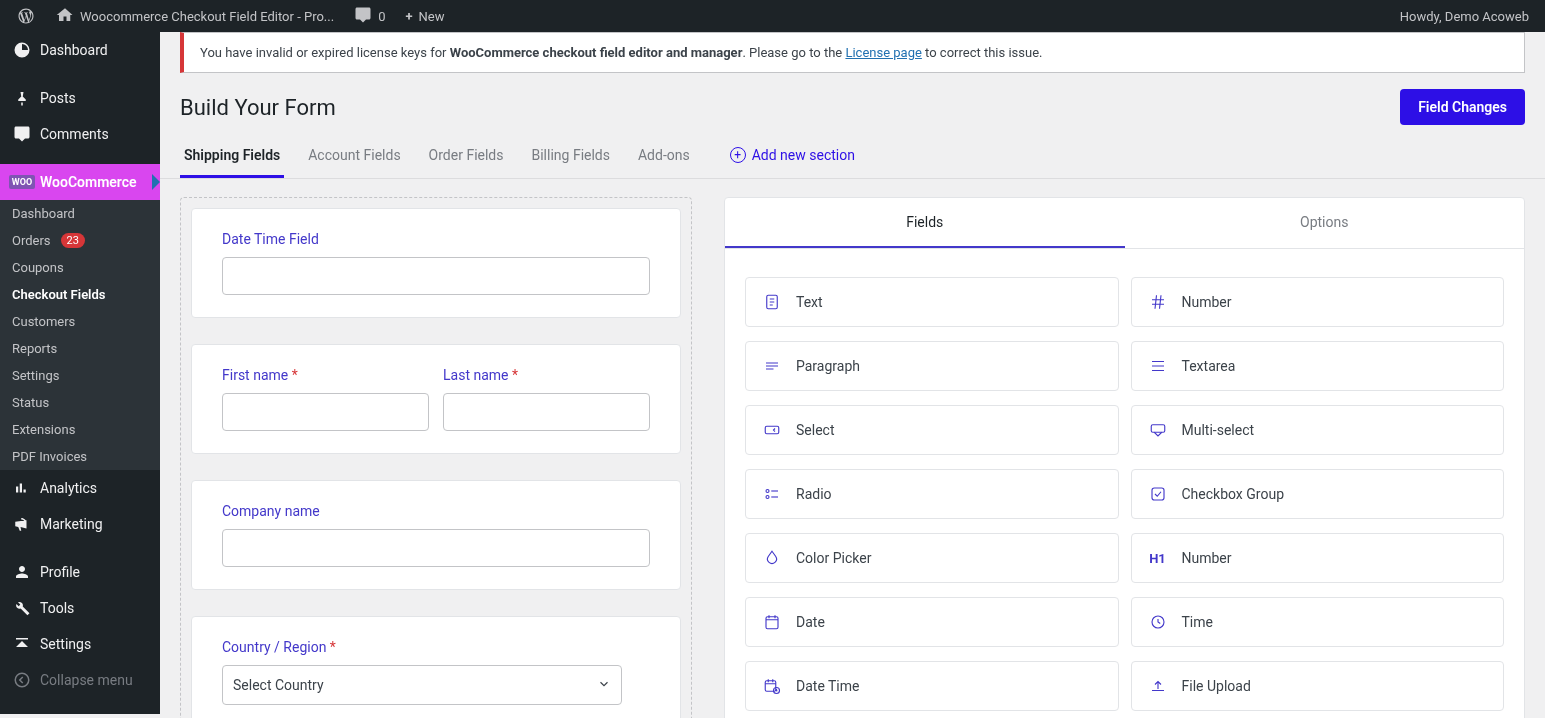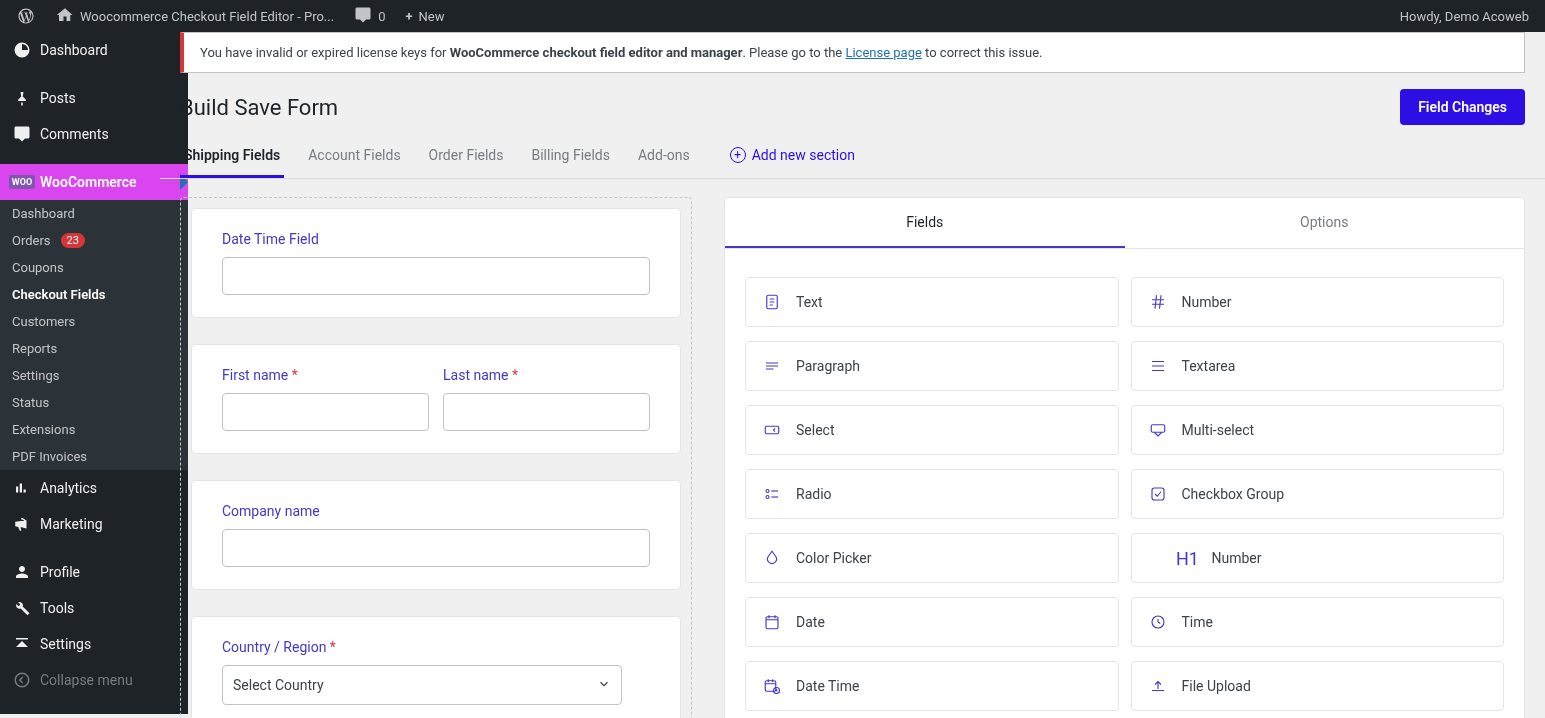--- a/index.html
+++ b/index.html
@@ -1,21 +1,21 @@
 <!DOCTYPE html>
 <html><head>
   <meta charset="utf-8">
   <style>
     * { margin: 0; padding: 0; box-sizing: border-box; font-family: -apple-system, BlinkMacSystemFont, "Segoe UI", Roboto, sans-serif; }
     body { background: #f0f0f1; width: 1545px; height: 718px; overflow: hidden; }
     .admin-bar { background: #1d2327; height: 32px; display: flex; align-items: center; color: #c3c4c7; font-size: 13px; padding: 0 8px; justify-content: space-between; }
     .admin-bar-left { display: flex; align-items: center; gap: 4px; }
     .admin-bar-item { display: flex; align-items: center; padding: 0 8px; cursor: pointer; gap: 6px; height: 32px; }
     .wp-logo { width: 20px; height: 20px; display: flex; align-items: center; justify-content: center; }
-    .sidebar { width: 188px; background: #1d2327; position: absolute; top: 32px; bottom: 4px; left: 0; color: #fff; font-size: 14px; }
+    .sidebar { width: 160px; background: #1d2327; position: absolute; top: 32px; bottom: 4px; left: 0; color: #fff; font-size: 14px; }
     .sidebar-item { padding: 8px 12px; display: flex; align-items: center; gap: 8px; cursor: pointer; color: #f0f0f1; }
     .sidebar-item.active { background: #d946ef; color: #fff; position: relative; }
     .sidebar-item.active::after { content: ""; position: absolute; right: -8px; top: 50%; margin-top: -8px; border: 8px solid transparent; border-left-color: #2271b1; }
     .sidebar-sub { background: #2c3338; }
     .sidebar-sub-item { padding: 6px 12px; cursor: pointer; color: #c3c4c7; font-size: 13px; display: flex; align-items: center; gap: 6px; }
     .sidebar-sub-item.active { color: #fff; font-weight: 600; }
     .sidebar-icon { width: 20px; height: 20px; display: flex; align-items: center; justify-content: center; flex-shrink: 0; }
     .sidebar-separator { height: 12px; }
     .badge { background: #d63638; color: #fff; border-radius: 10px; font-size: 11px; padding: 1px 6px; margin-left: 4px; }
     .content { position: absolute; left: 160px; top: 32px; right: 0; bottom: 0; overflow-y: auto; }
@@ -202,21 +202,21 @@
     <span>Collapse menu</span>
   </div>
 </div>
 
 <div class="content">
   <div class="notice">
     <span>You have invalid or expired license keys for </span><strong>WooCommerce checkout field editor and manager</strong><span>. Please go to the </span><a href="#">License page</a><span> to correct this issue.</span>
   </div>
 
   <div class="header-row">
-    <h1 class="page-title">Build Save Form</h1>
+    <h1 class="page-title">Build Your Form</h1>
     <button class="btn-primary">Field Changes</button>
   </div>
 
   <div class="tabs-row">
     <div class="tab active">Shipping Fields</div>
     <div class="tab">Account Fields</div>
     <div class="tab">Order Fields</div>
     <div class="tab">Billing Fields</div>
     <div class="tab">Add-ons</div>
     <div class="add-section">
@@ -337,21 +337,21 @@
           </div>
         <div class="field-type">
             <span class="field-type-icon">
               <svg width="18" height="18" viewBox="0 0 24 24" fill="none" stroke="currentColor" stroke-width="1.5">
                 <path d="M12 3l5 7a6 6 0 11-10 0l5-7z"></path>
               </svg>
             </span>
             <span>Color Picker</span>
           </div>
         <div class="field-type">
-            <span class="field-type-icon" style="font-weight:400;font-size:18px;margin-left:30px;">H1</span>
+            <span class="field-type-icon" style="font-weight:700;font-size:13px;">H1</span>
             <span>Number</span>
           </div>
         <div class="field-type">
             <span class="field-type-icon">
               <svg width="18" height="18" viewBox="0 0 24 24" fill="none" stroke="currentColor" stroke-width="1.5">
                 <rect x="4" y="5" width="16" height="16" rx="2"></rect>
                 <path d="M4 9h16M8 3v4M16 3v4"></path>
               </svg>
             </span>
             <span>Date</span>

